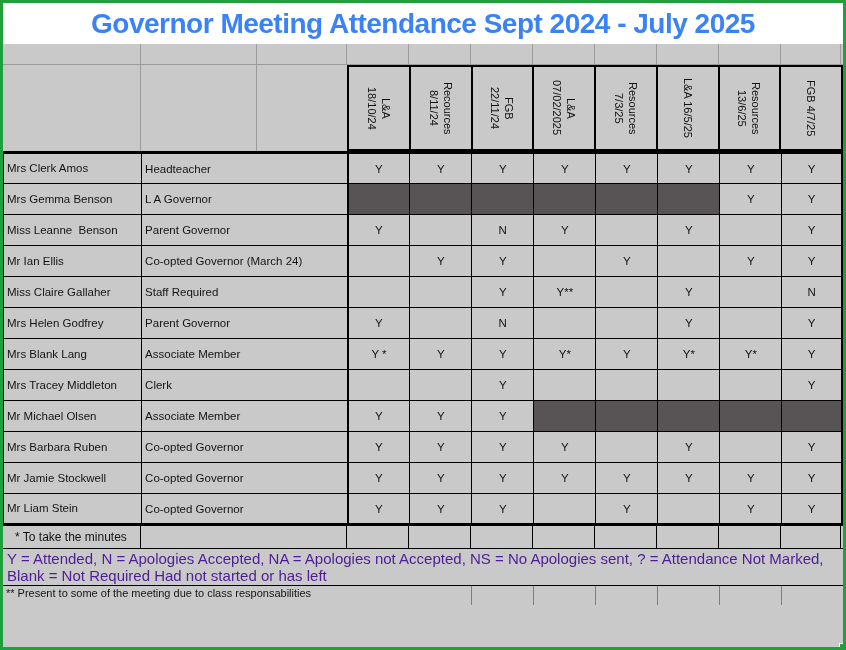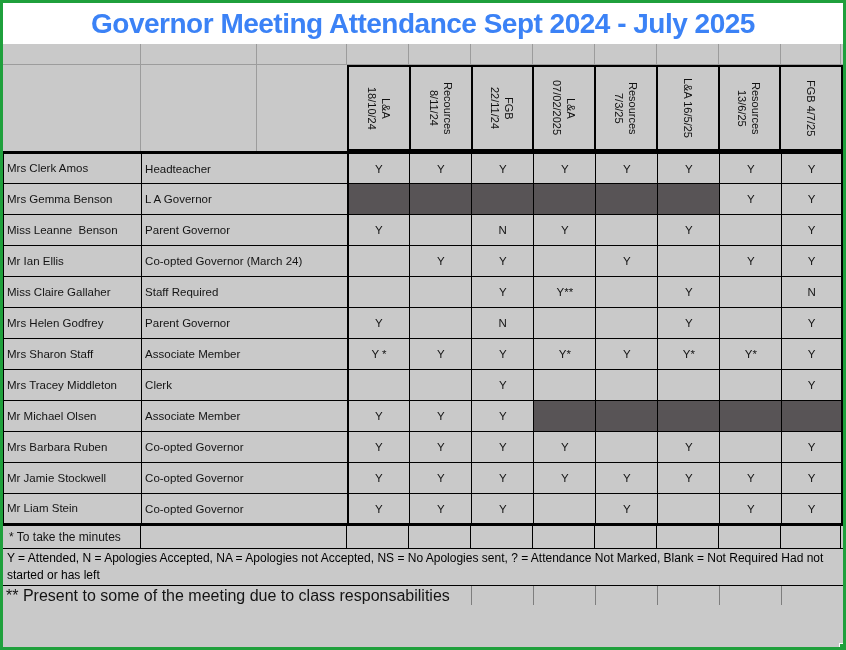--- a/index.html
+++ b/index.html
@@ -31,25 +31,25 @@
   table.att td{border:1px solid #000;height:31px;padding:0 3px;vertical-align:middle;
     font-size:11.5px;box-sizing:border-box;overflow:hidden;}
   td.cell-name{white-space:pre-wrap;line-height:13px;}
   td.cell-role{padding:0 4px;}
   td.cell-att{text-align:center;padding:0;}
   table.att td:nth-child(3){border-left:2px solid #000;}
   td.dark{background:#585456;}
   
   .minutes-row{height:22px;display:flex;border-bottom:1px solid #000;font-size:12px;}
   .minutes-row>div{height:100%;border-right:1px solid #000;box-sizing:border-box;}
-  .m-note{width:138px;display:flex;align-items:center;padding-left:6px;box-sizing:border-box;}
+  .m-note{width:138px;display:flex;align-items:center;padding-left:12px;box-sizing:border-box;}
   .m-role{width:206px;}
-  .legend{min-height:36px;border-bottom:1px solid #000;font-size:12px;line-height:17px;
-    padding:1px 4px;color:#000000;box-sizing:border-box;}
-  .class-row{height:19px;display:flex;position:relative;font-size:16px;}
+  .legend{min-height:36px;border-bottom:1px solid #000;font-size:15px;line-height:17px;
+    padding:1px 4px;color:#4c1d95;box-sizing:border-box;}
+  .class-row{height:19px;display:flex;position:relative;font-size:11px;}
   .c-note{position:absolute;left:3px;top:1px;white-space:nowrap;z-index:2;}
   .c-spacer{width:468px;}
   .c-cell{width:62px;height:100%;border-left:1px solid #7e7e7e;box-sizing:border-box;}
   .c-cell.last{width:60px;}
   
   .fill-handle{position:absolute;right:-3px;bottom:-3px;width:7px;height:7px;
     background:#1fa03c;border:1px solid #ffffff;box-sizing:border-box;}
 </style>
 </head>
 <body>
@@ -191,21 +191,21 @@
           <td class="cell-att">Y</td>
           <td class="cell-att"></td>
           <td class="cell-att">N</td>
           <td class="cell-att"></td>
           <td class="cell-att"></td>
           <td class="cell-att">Y</td>
           <td class="cell-att"></td>
           <td class="cell-att">Y</td>
         </tr>
         <tr>
-          <td class="cell-name">Mrs Sharon Staff</td>
+          <td class="cell-name">Mrs Blank Lang</td>
           <td class="cell-role">Associate Member</td>
           <td class="cell-att">Y *</td>
           <td class="cell-att">Y</td>
           <td class="cell-att">Y</td>
           <td class="cell-att">Y*</td>
           <td class="cell-att">Y</td>
           <td class="cell-att">Y*</td>
           <td class="cell-att">Y*</td>
           <td class="cell-att">Y</td>
         </tr>

